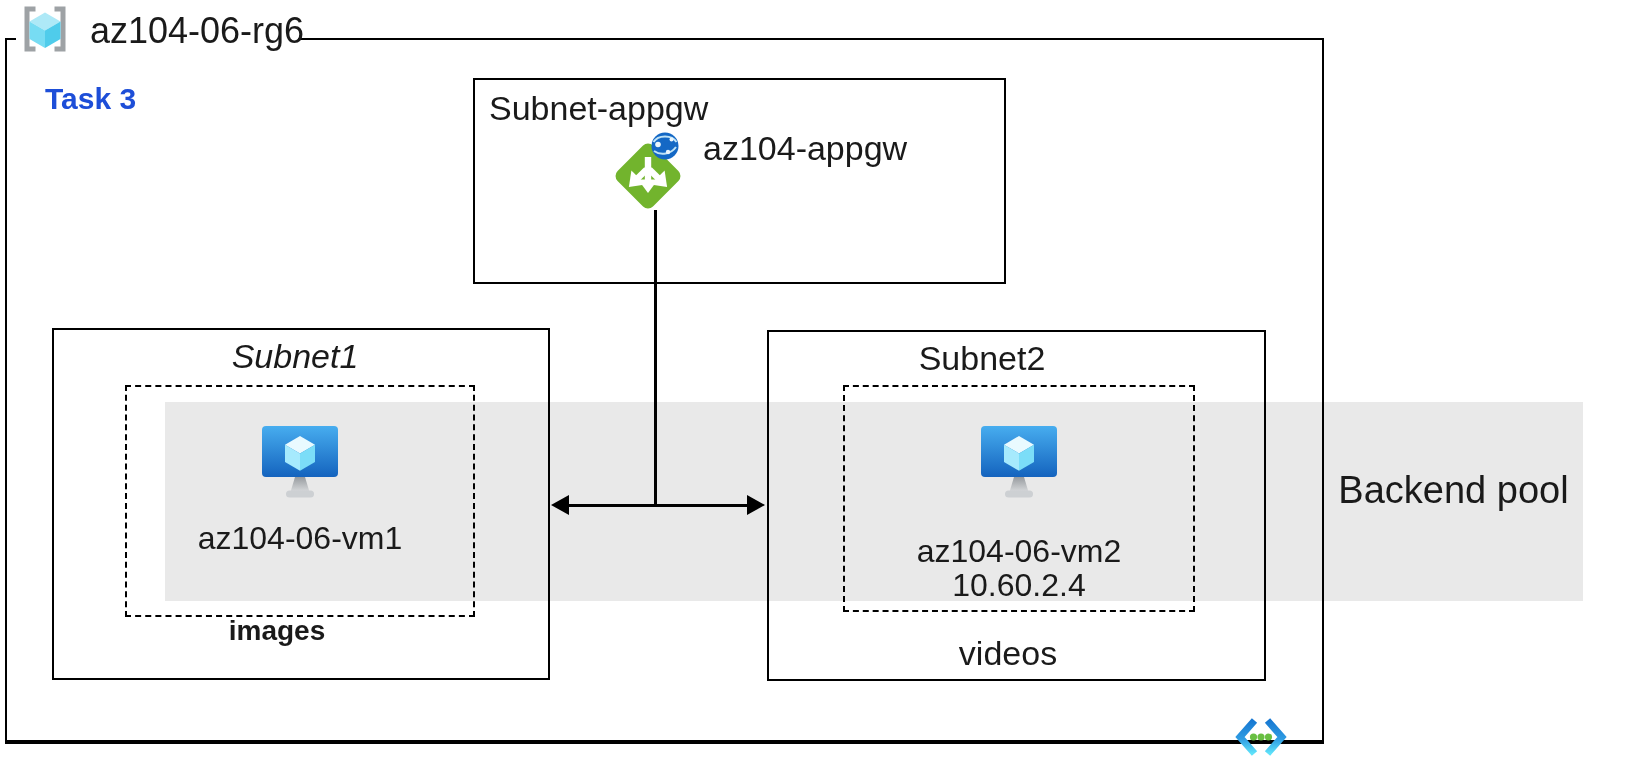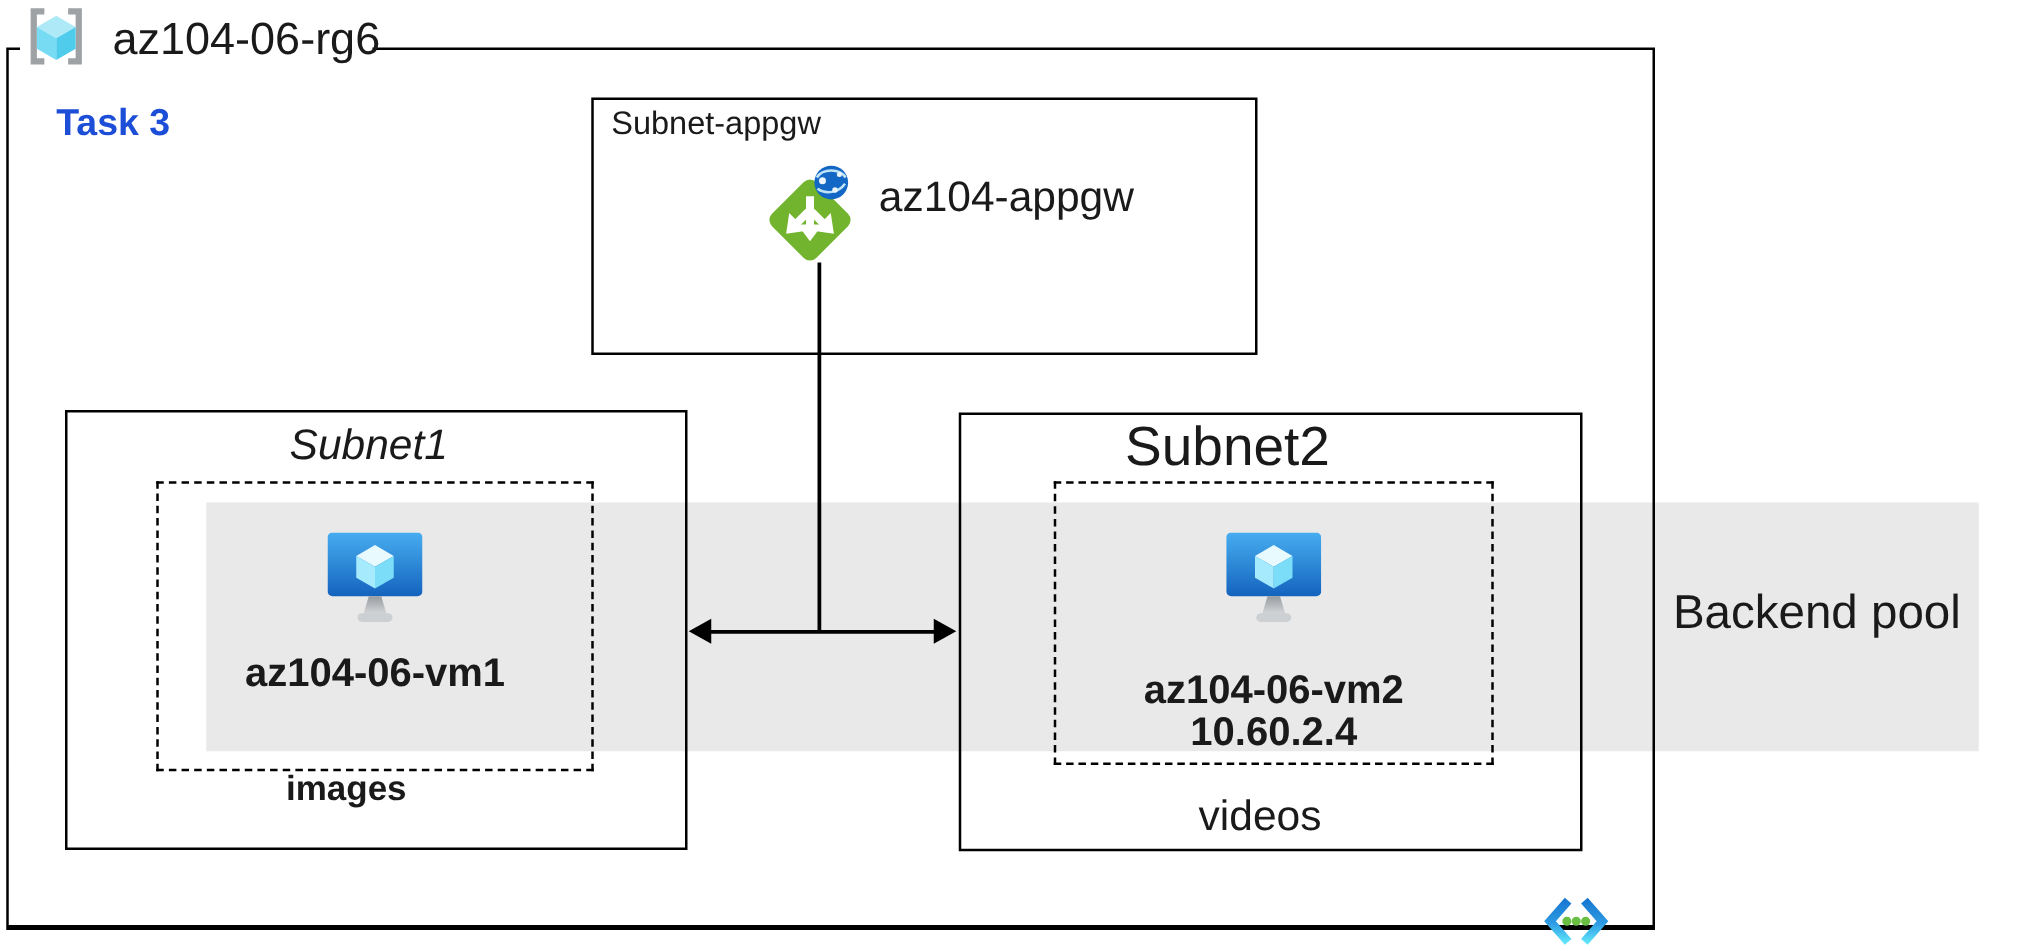--- a/index.html
+++ b/index.html
@@ -18,26 +18,26 @@
   #subnet2-box{left:767px;top:330px;width:495px;height:347px;}
   .dashed{border:2px dashed #000;background:transparent;z-index:1;}
   #dashed1{left:125px;top:385px;width:346px;height:228px;}
   #dashed2{left:843px;top:385px;width:348px;height:223px;}
   
   #border-gap{left:16px;top:35px;width:282px;height:10px;background:#fff;z-index:2;}
   
   .txt{z-index:3;white-space:nowrap;}
   #rg-title{left:90px;top:11px;font-size:36px;line-height:40px;}
   #task-label{left:45px;top:79px;font-size:30px;line-height:40px;font-weight:bold;color:#1d4ed8;}
-  #appgw-label{left:489px;top:78px;font-size:26px;line-height:40px;}
-  #appgw-text{left:703px;top:140px;font-size:34px;line-height:37px;}
+  #appgw-label{left:489px;top:88px;font-size:34px;line-height:40px;}
+  #appgw-text{left:703px;top:130px;font-size:34px;line-height:37px;}
   .center{text-align:center;}
   #subnet1-label{left:52px;width:486px;top:336px;font-size:34px;line-height:40px;font-style:italic;}
-  #subnet2-label{left:767px;width:430px;top:338px;font-size:44px;line-height:40px;}
-  .vmtext{font-size:32px;line-height:34px;font-weight:bold;}
+  #subnet2-label{left:767px;width:430px;top:338px;font-size:34px;line-height:40px;}
+  .vmtext{font-size:32px;line-height:34px;}
   #vm1-text{left:125px;width:350px;top:521px;}
   #vm2-text{left:843px;width:352px;top:534px;}
   #images-label{left:52px;width:450px;top:611px;font-size:28px;line-height:40px;font-weight:bold;}
   #videos-label{left:767px;width:482px;top:633px;font-size:34px;line-height:40px;}
   #backend-pool-label{left:1324px;width:259px;top:470px;font-size:38px;line-height:40px;}
   
   #vline{left:654px;top:210px;width:3px;height:296px;background:#000;z-index:2;}
   #hline{left:562px;top:504px;width:192px;height:3px;background:#000;z-index:2;}
   .ahead{width:0;height:0;z-index:2;}
   #ahead-left{left:551px;top:495px;border-top:10px solid transparent;border-bottom:10px solid transparent;border-right:18px solid #000;}

